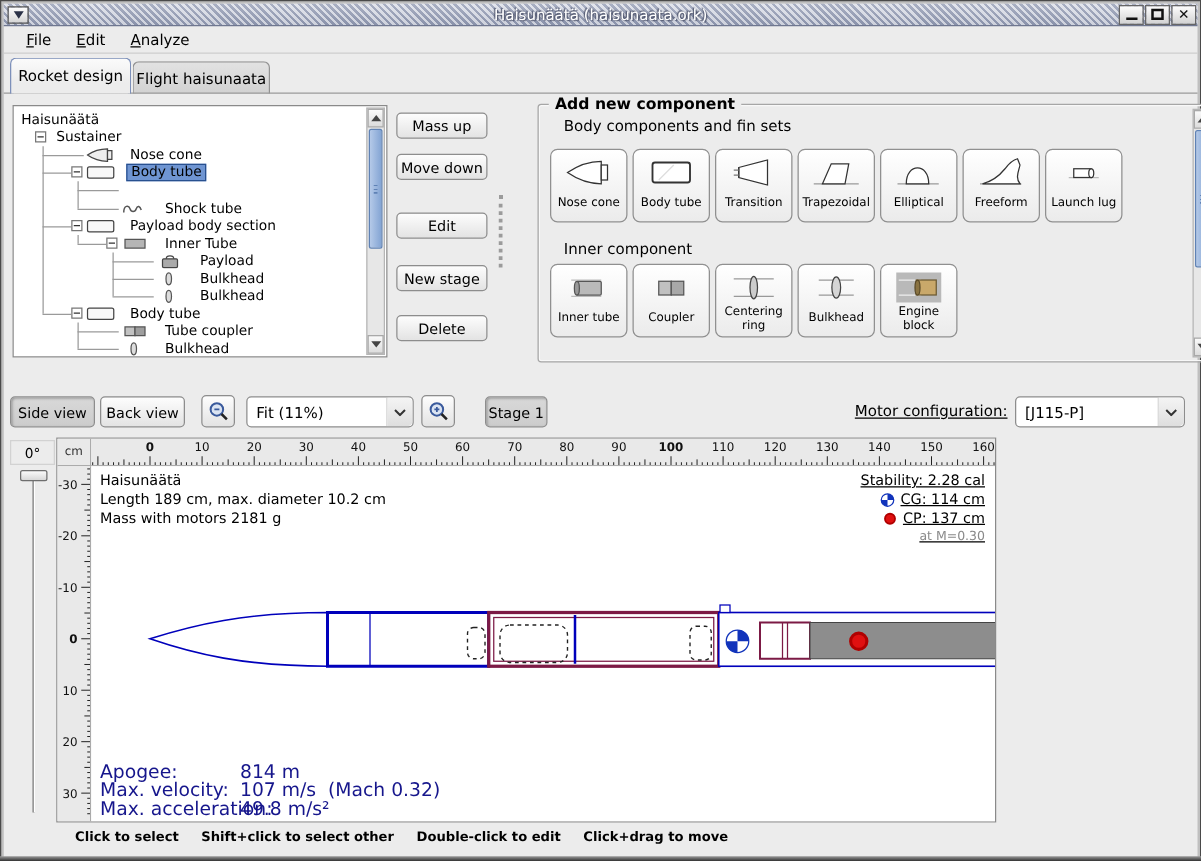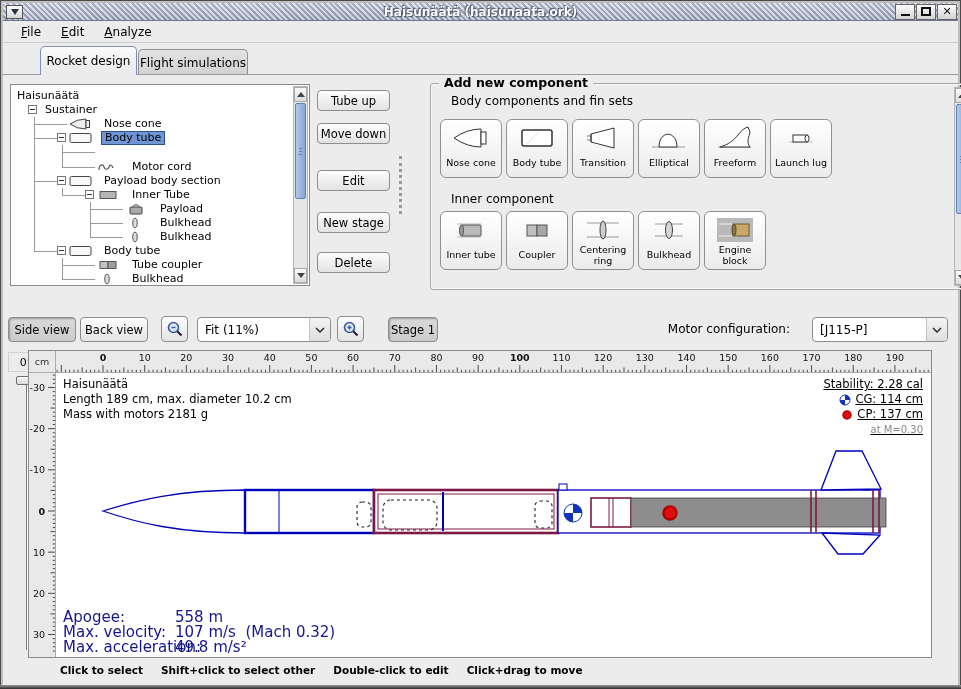--- a/index.html
+++ b/index.html
@@ -4,37 +4,37 @@
 <style>
   html,body{margin:0;padding:0;background:#555;}
   *{box-sizing:border-box;}
   .window{position:relative;width:961px;height:689px;background:#ececec;
     font-family:"DejaVu Sans",sans-serif;font-size:12px;color:#000;overflow:hidden;
     box-shadow:inset 0 0 0 1px #4a4a4a, inset 0 0 0 3px #bfbfbf;}
   
   .titlebar{position:absolute;left:3px;top:3px;right:3px;height:18px;
     background-image:repeating-linear-gradient(45deg, rgba(255,255,255,.5) 0 2px, rgba(96,106,136,.28) 2px 4px),linear-gradient(#c7ccdb,#9aa2b8);
     border-bottom:1px solid #6f7790;display:flex;align-items:center;}
-  .title-text{position:absolute;left:0;right:0;text-align:center;color:#fff;font-weight:bold;
+  .title-text{position:absolute;left:0;right:0;text-align:center;color:#fff;font-weight:normal;
     font-size:12px;text-shadow:1px 1px 1px #4a5068, -1px -1px 1px #4a5068;}
   .title-icon{width:17px;height:14px;margin-left:3px;background:linear-gradient(#fdfdfd,#d5d5d5);
     border:1px solid #555;display:flex;align-items:center;justify-content:center;z-index:2;}
   .tri{width:0;height:0;border-left:4px solid transparent;border-right:4px solid transparent;
     border-top:6px solid #2a3146;margin-top:1px;}
   .win-controls{margin-left:auto;display:flex;gap:1px;z-index:2;margin-right:1px;}
   .wbtn{width:20px;height:16px;border:1px solid #666;background:linear-gradient(#fdfdfd,#d2d2d2);
     display:flex;align-items:center;justify-content:center;font-size:11px;font-weight:bold;color:#111;}
   .g-min{width:9px;height:2px;background:#111;margin-top:7px;}
   .g-max{width:10px;height:9px;border:2px solid #111;}
   
   .menubar{position:absolute;left:3px;top:21px;right:3px;height:22px;display:flex;align-items:center;
     padding-left:8px;border-bottom:1px solid #cdcdcd;}
   .menu-item{padding:2px 10px;cursor:default;}
   .tab{position:absolute;display:flex;align-items:center;justify-content:center;
-    border-radius:5px 5px 0 0;cursor:default;margin-left:32px;}
+    border-radius:5px 5px 0 0;cursor:default;}
   .tab.active{left:8px;top:46px;width:97px;height:29px;background:linear-gradient(#fbfbfb,#ececec 70%);
     border:1px solid #7d90ba;border-bottom:none;z-index:3;}
   .tab.inactive{left:106px;top:49px;width:110px;height:26px;background:linear-gradient(#e2e2e2,#d2d2d2);
     border:1px solid #919191;border-bottom:none;z-index:1;}
   .tabline{position:absolute;left:3px;right:3px;top:74px;border-top:1px solid #9a9a9a;z-index:2;}
   
   .btn{position:absolute;display:flex;align-items:center;justify-content:center;
     background:linear-gradient(#fdfdfd,#e3e3e3);border:1px solid #8d8d8d;border-radius:4px;
     font-size:11.5px;cursor:default;}
   .btn.toggled{background:linear-gradient(#d9d9d9,#cccccc);box-shadow:inset 1px 1px 2px rgba(0,0,0,.28);}
@@ -76,21 +76,21 @@
   .comp-btn svg{margin-top:4px;flex:0 0 auto;}
   .comp-btn .cl{flex:1;display:flex;align-items:center;text-align:center;font-size:9.5px;line-height:1.1;padding-bottom:2px;}
   .vdots{position:absolute;left:399px;top:156px;height:58px;width:0;border-left:3px dotted #9b9b9b;}
   
   .rot-label{position:absolute;left:8px;top:352px;width:36px;height:20px;border:1px solid #d2d2d2;
     display:flex;align-items:center;justify-content:center;font-size:11px;background:#ececec;}
   .slider-track{position:absolute;left:26px;top:380px;height:270px;width:2px;background:#777;
     border-right:1px solid #fff;}
   .slider-handle{position:absolute;left:16px;top:376px;width:22px;height:9px;border:1px solid #6e6e6e;
     border-radius:2px;background:linear-gradient(#fafafa,#d8d8d8);}
-  .scrollpane{position:absolute;left:28px;top:350px;width:904px;height:308px;border:1px solid #8a8a8a;background:#fff;}
+  .scrollpane{position:absolute;left:45px;top:350px;width:752px;height:308px;border:1px solid #8a8a8a;background:#fff;}
   .sp-corner{position:absolute;left:0;top:0;width:27px;height:22px;background:#e9e9e9;
     border-right:1px solid #ababab;border-bottom:1px solid #ababab;display:flex;align-items:center;
     justify-content:center;font-size:9.5px;color:#333;}
   .sp-hruler{position:absolute;left:27px;top:0;right:0;height:22px;background:#e9e9e9;border-bottom:1px solid #ababab;overflow:hidden;}
   .sp-vruler{position:absolute;left:0;top:22px;width:27px;bottom:0;background:#e9e9e9;border-right:1px solid #ababab;overflow:hidden;}
   .sp-canvas{position:absolute;left:27px;top:22px;right:0;bottom:0;background:#fff;overflow:hidden;}
   .rk-info{position:absolute;left:7px;top:4px;font-size:11.5px;line-height:15px;}
   .rk-stab{position:absolute;right:8px;top:4px;font-size:11.5px;line-height:15px;text-align:right;text-decoration:underline;}
   .rk-stab .srow{display:flex;align-items:center;justify-content:flex-end;gap:4px;}
   .rk-mach{font-size:10px;color:#8a8a8a;}
@@ -101,21 +101,21 @@
   .o-blue{stroke:var(--c-blue);fill:#fff;} .l-blue{stroke:var(--c-blue);fill:none;}
   .o-mag{stroke:var(--c-mag);fill:#fff;} .l-mag{stroke:var(--c-mag);fill:none;}
   .d-red{stroke:var(--c-red);fill:none;stroke-dasharray:4 3;stroke-width:1.3;}
   .d-blk{stroke:#222;fill:none;stroke-dasharray:3 3;stroke-width:1.1;}
   .motor{fill:var(--c-motor);stroke:#444;stroke-width:.8;}
   .ruler-svg text{font-family:"DejaVu Sans",sans-serif;font-size:9.5px;fill:#111;}
   .ruler-svg text.b{font-weight:bold;}
   
   .hints{position:absolute;left:60px;top:664px;display:flex;gap:18px;font-size:10.5px;font-weight:bold;}
   .bottom-edge{position:absolute;left:0;right:0;bottom:0;height:4px;background:linear-gradient(#9a9a9a,#2d2d2d);}
-  .mclabel{position:absolute;left:634px;top:322px;width:156px;text-align:right;font-size:12px;}
+  .mclabel{position:absolute;left:650px;top:322px;width:156px;text-align:right;font-size:12px;text-decoration:underline;}
 </style>
 </head>
 <body>
 
 <div class="window">
 
   <div class="titlebar">
     <div class="title-icon">
         <span class="tri"></span>
       </div>
@@ -132,21 +132,21 @@
   </div>
 
   <div class="menubar" id="menubar">
       <span class="menu-item"><u>F</u>ile</span>
       <span class="menu-item"><u>E</u>dit</span>
       <span class="menu-item"><u>A</u>nalyze</span>
     </div>
 
   <div class="tabline"></div>
   <div class="tab active">Rocket design</div>
-  <div class="tab inactive">Flight simulations</div>
+  <div class="tab inactive">Flight haisunaata</div>
 
   <div class="tree-panel" id="tree">
     <div class="sb" style="right:1px;top:1px;bottom:1px;width:15px;">
       <div class="sb-arrow up">
           <span class="ar-up"></span>
         </div>
       <div class="sb-thumb" style="top:16px;height:96px;">
           <div class="grip"></div>
         </div>
       <div class="sb-arrow down">
@@ -180,21 +180,21 @@
           <rect x="1" y="1.5" width="21" height="9" rx="1.5" fill="#f8f8f8" stroke="#444"></rect>
         </svg>
         <span class="t-label sel" style="left:90px;">Body tube</span>
       </div>
       <div class="stub" style="left: 51px; top: 67px; width: 33px;"></div>
       <div class="stub" style="left: 51px; top: 82px; width: 33px;"></div>
       <div class="tree-row" style="top: 74.5px;">
         <svg class="t-icon" width="24" height="12" style="left:86px;">
           <path d="M2,9 C2,3 6,3 7,6 C8,9 11,9 12,6 C13,3 15,4 16,7" fill="none" stroke="#555" stroke-width="1.2"></path>
         </svg>
-        <span class="t-label" style="left:118px;">Motor cord</span>
+        <span class="t-label" style="left:118px;">Shock tube</span>
       </div>
       <div class="stub" style="left: 23px; top: 96px; width: 23px;"></div>
       <div class="tree-row" style="top: 88.6px;">
         <span class="t-exp" style="left:46px;"></span>
         <svg class="t-icon" width="24" height="12" style="left:58px;">
           <rect x="1" y="1.5" width="21" height="9" rx="1.5" fill="#f8f8f8" stroke="#444"></rect>
         </svg>
         <span class="t-label" style="left:90px;">Payload body section</span>
       </div>
       <div class="stub" style="left: 51px; top: 110px; width: 23px;"></div>
@@ -245,21 +245,21 @@
       </div>
       <div class="stub" style="left: 51px; top: 194px; width: 33px;"></div>
       <div class="tree-row" style="top: 187.3px;">
         <svg class="t-icon" width="24" height="12" style="left:86px;">
           <ellipse cx="10" cy="6" rx="2.2" ry="4.8" fill="#ddd" stroke="#555"></ellipse>
         </svg>
         <span class="t-label" style="left:118px;">Bulkhead</span>
       </div>
     </div>
 
-  <div class="btn" style="left:317px;top:90px;width:73px;height:21px;">Tube up</div>
+  <div class="btn" style="left:317px;top:90px;width:73px;height:21px;">Mass up</div>
   <div class="btn" style="left:317px;top:123px;width:73px;height:21px;">Move down</div>
   <div class="btn" style="left:317px;top:170px;width:73px;height:21px;">Edit</div>
   <div class="btn" style="left:317px;top:212px;width:73px;height:21px;">New stage</div>
   <div class="btn" style="left:317px;top:252px;width:73px;height:21px;">Delete</div>
 
   <div class="vdots"></div>
 
   <div class="groupbox">
     <span class="gb-title">Add new component</span>
     <div class="gb-label" style="top:10px;">Body components and fin sets</div>
@@ -279,20 +279,27 @@
           <span class="cl">Body tube</span>
         </div>
         <div class="comp-btn">
           <svg width="40" height="28" viewBox="0 0 40 28">
             <path d="M8,10 L31,4 L31,24 L8,18 Z" fill="#fff" stroke="#333"></path>
             <line x1="8" y1="10" x2="8" y2="18" stroke="#333"></line>
             <line x1="4" y1="12" x2="8" y2="12" stroke="#777"></line>
             <line x1="4" y1="16" x2="8" y2="16" stroke="#777"></line>
           </svg>
           <span class="cl">Transition</span>
+        </div>
+        <div class="comp-btn">
+          <svg width="40" height="28" viewBox="0 0 40 28">
+            <line x1="2" y1="23" x2="38" y2="23" stroke="#999"></line>
+            <path d="M9,23 L16,7 L30,7 L27,23 Z" fill="#fff" stroke="#333"></path>
+          </svg>
+          <span class="cl">Trapezoidal</span>
         </div>
         <div class="comp-btn">
           <svg width="40" height="28" viewBox="0 0 40 28">
             <line x1="3" y1="23" x2="36" y2="23" stroke="#999"></line>
             <path d="M10,23 C10,6 28,6 28,23 Z" fill="#fff" stroke="#333"></path>
           </svg>
           <span class="cl">Elliptical</span>
         </div>
         <div class="comp-btn">
           <svg width="40" height="28" viewBox="0 0 40 28">
@@ -773,21 +780,21 @@
             <svg width="12" height="12">
               <circle cx="6" cy="6" r="4" fill="var(--c-cp)" stroke="#b00000" stroke-width="1.5"></circle>
             </svg>
             <span>CP: 137 cm</span>
           </div>
         <div class="rk-mach">at M=0.30</div>
       </div>
 
       <div class="rk-flight">
         <span>Apogee:</span>
-          <span>558 m</span>
+          <span>814 m</span>
         <span>Max. velocity:</span>
           <span>107 m/s  (Mach 0.32)</span>
         <span>Max. acceleration:</span>
           <span>49.8 m/s²</span>
       </div>
     </div>
   </div>
 
   <div class="hints">
     <span>Click to select</span>

